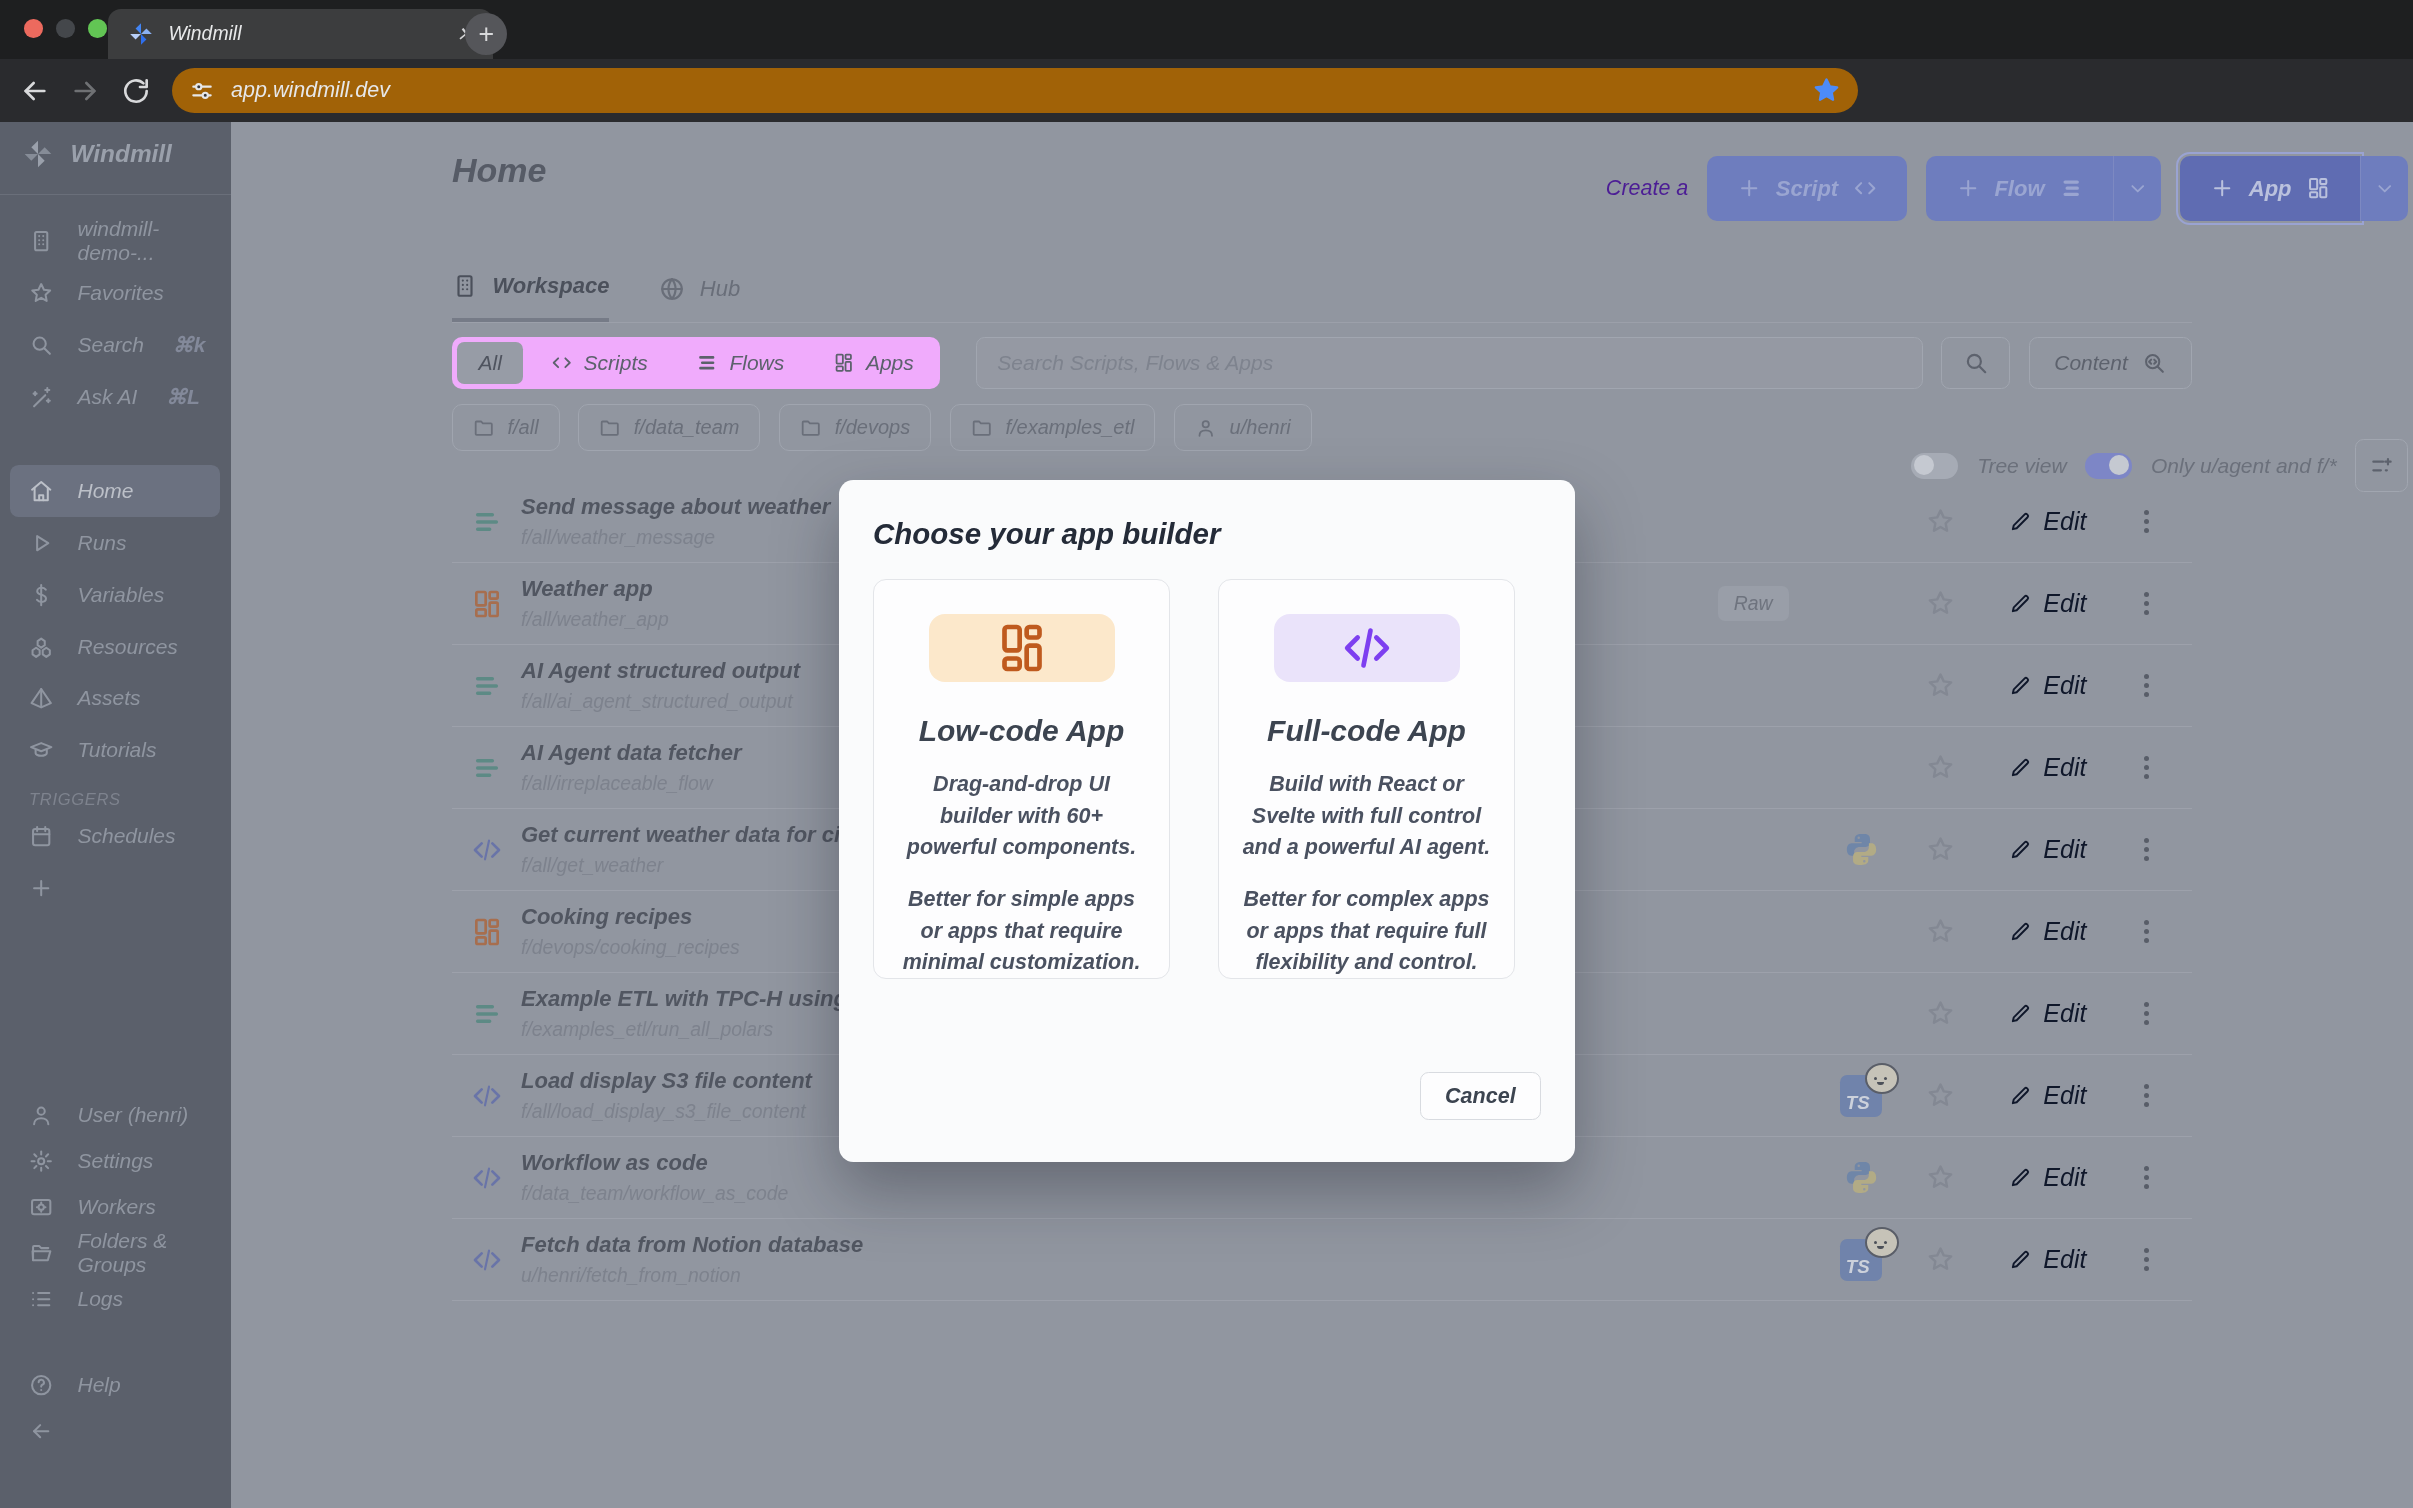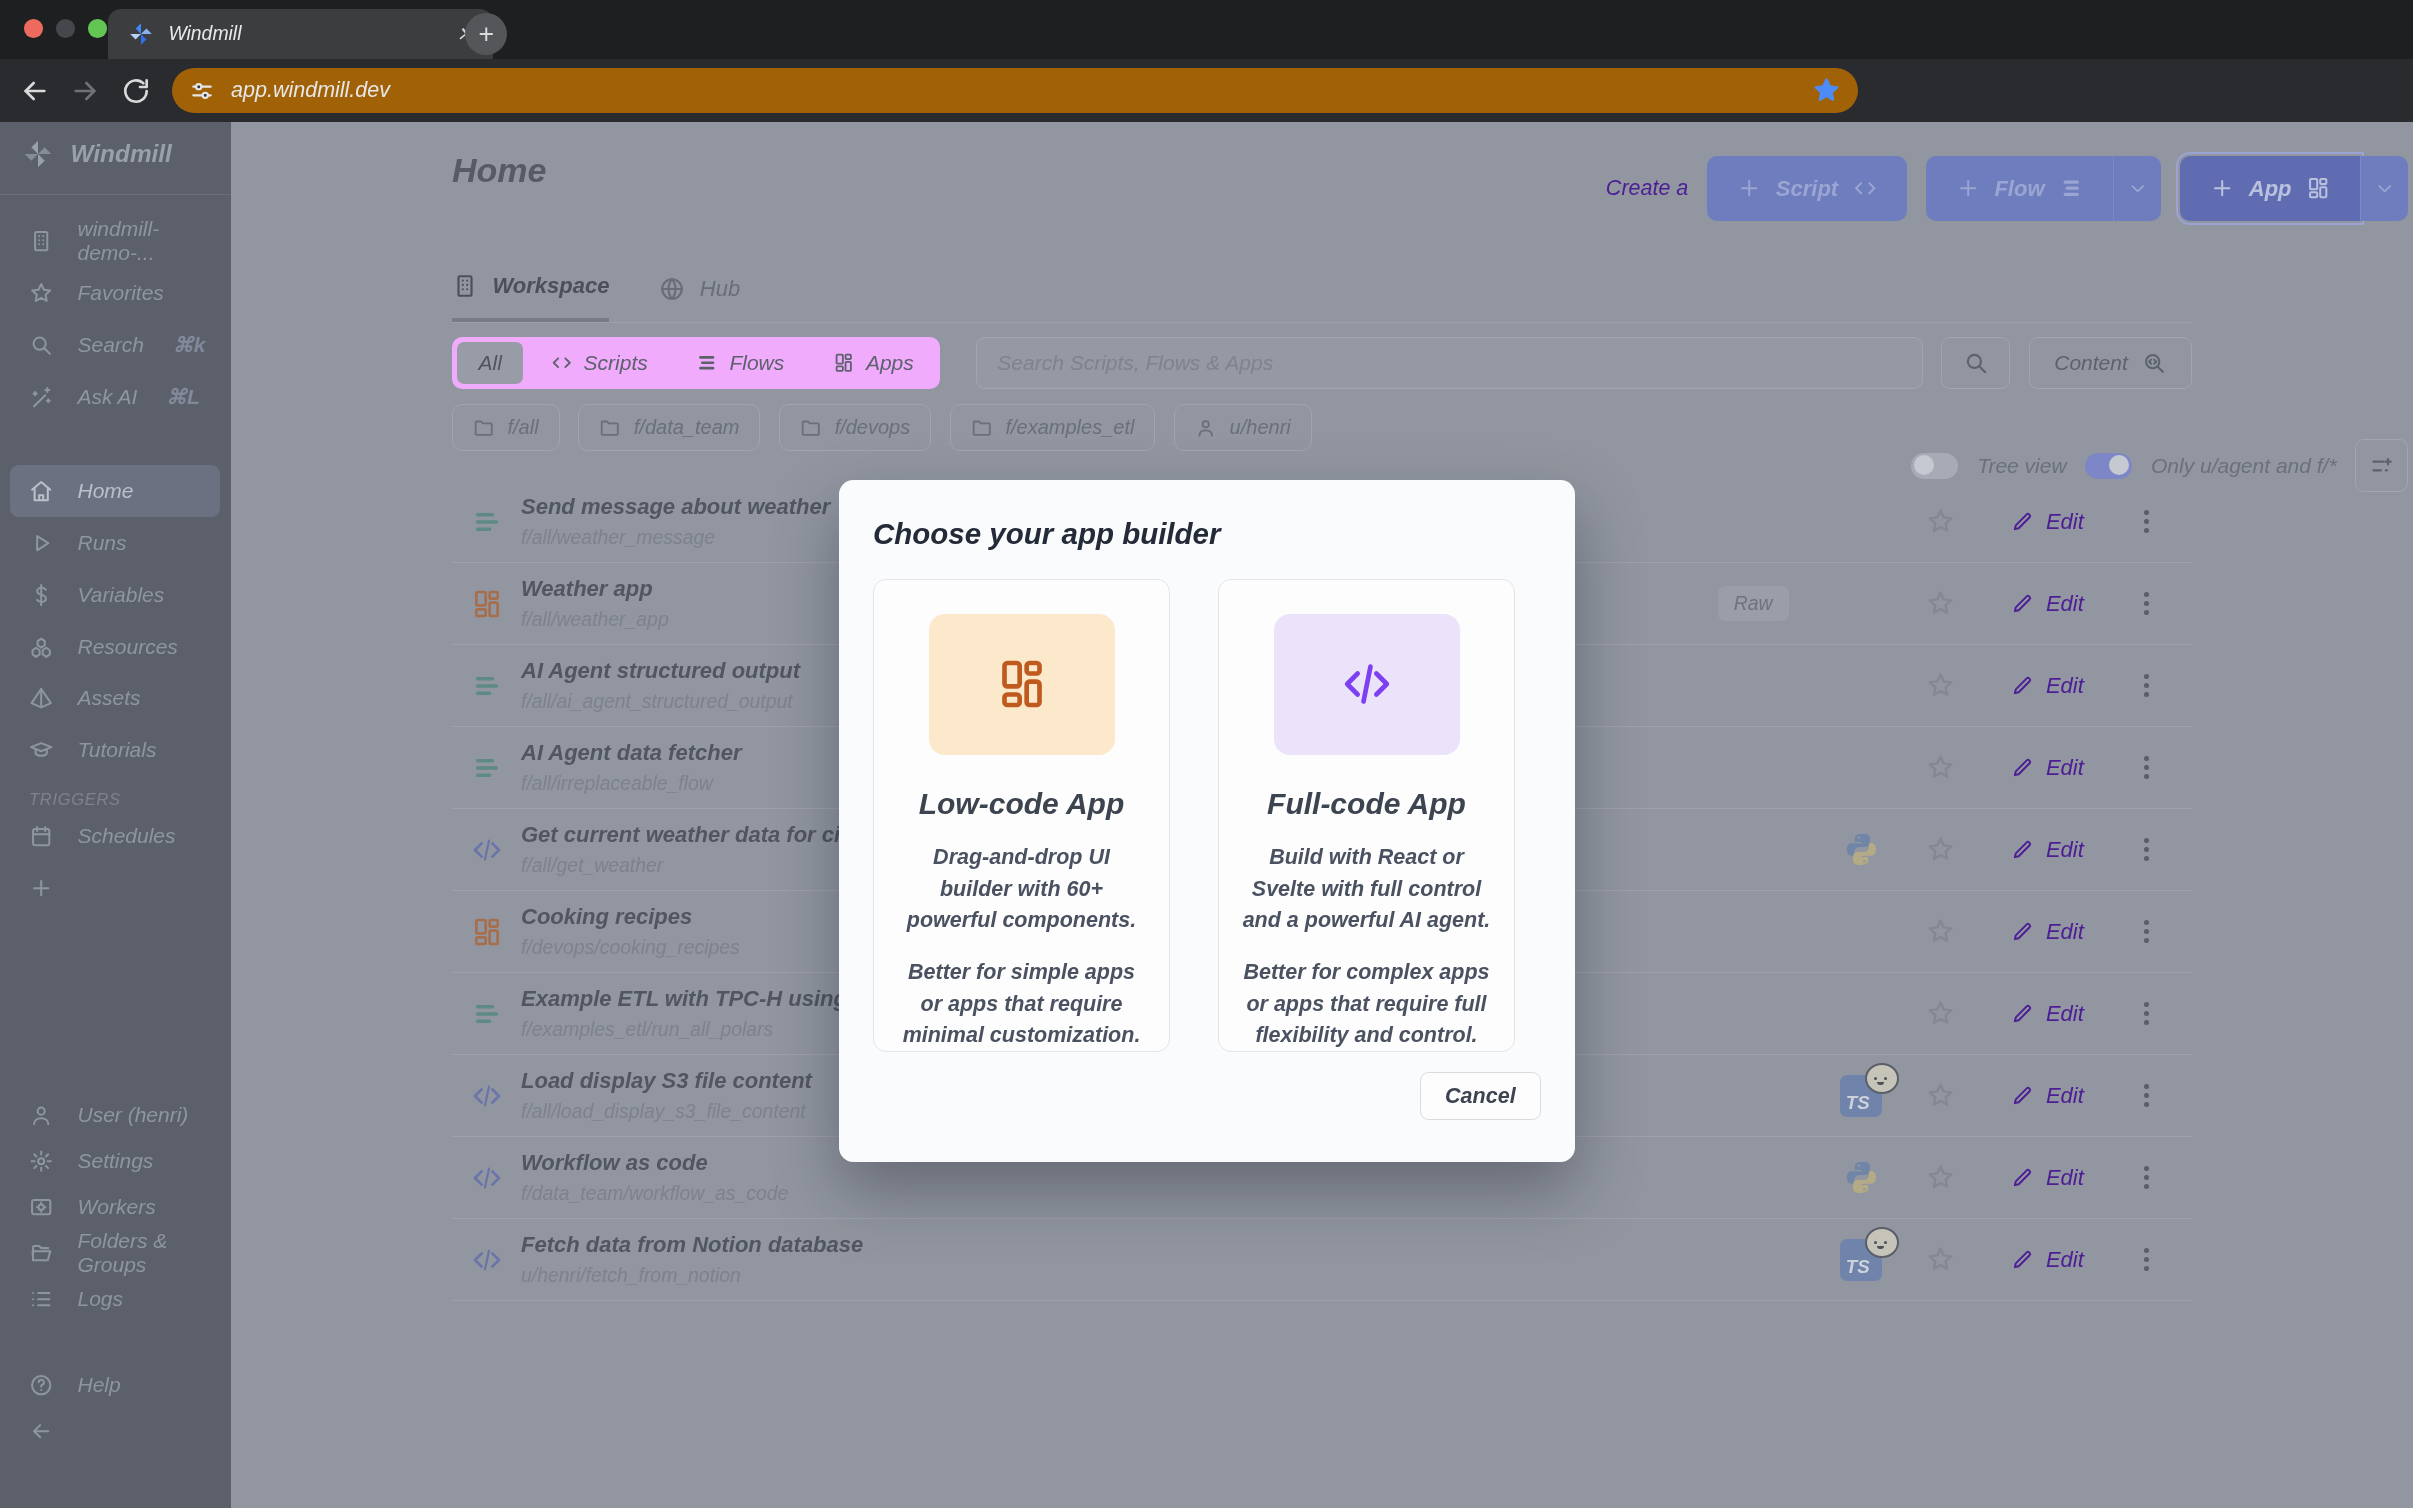--- a/index.html
+++ b/index.html
@@ -106,38 +106,38 @@
   .type-ic .ic{width:32px;height:32px;}
   .flow-c{color:#5d8a85;}.app-c{color:#a76e4e;}.script-c{color:#6974a8;}
   .row-text{flex:1;min-width:0;}
   .row-title{font-size:22px;font-weight:700;color:#515661;white-space:nowrap;}
   .row-path{font-size:19.4px;color:#7d828d;margin-top:5.7px;}
   .badge-raw{background:#999ea8;border-radius:7.2px;padding:5.7px 16px;font-size:19.4px;color:#6e737e;margin-right:33px;}
   .r-lang{width:79px;display:flex;justify-content:center;position:relative;}
   .r-star{width:79px;display:flex;justify-content:center;color:#83889e;color:#838893;}
   .r-star .ic{width:29px;height:29px;}
   .r-edit{width:136px;display:flex;align-items:center;gap:11.5px;justify-content:center;
-    color:#4c1d95;font-size:22px;}
+    color:#0f172a;font-size:25px;}
   .r-edit .ic{width:23px;height:23px;}
   .r-kebab{width:62px;display:flex;justify-content:center;}
   .r-kebab .kebab-dots i{background:#585d68;width:5px;height:5px;}
   .tsbox{width:42px;height:42px;border-radius:7.2px;background:#7083ab;color:#ccd1db;
     display:flex;align-items:flex-end;justify-content:flex-start;font-weight:700;font-size:18.7px;
     padding:0 0 2.9px 5.7px;box-sizing:border-box;}
   .bun{position:absolute;top:-11.5px;right:1.4px;width:30px;height:27px;border-radius:50%;
     background:#c6c3b8;border:2.2px solid #5a5e68;}
   .bun:before{content:"";position:absolute;left:6.5px;top:11.5px;width:3.6px;height:3.6px;border-radius:50%;background:#4c5058;
     box-shadow:10px 0 0 #4c5058;}
   .bun:after{content:"";position:absolute;left:9.3px;top:16.5px;width:7.2px;height:3.6px;border-radius:0 0 5.7px 5.7px;background:#4c5058;}
 
   
   .modal{position:absolute;left:839px;top:358px;width:736px;height:682px;background:#fafbfc;
     border-radius:14.4px;box-shadow:0 29px 65px rgba(20,24,34,.35);}
   .modal-title{position:absolute;left:34px;top:37px;font-size:29.5px;font-weight:700;color:#242b38;}
-  .card{position:absolute;top:99px;width:297px;height:473px;background:#fdfdfe;
+  .card{position:absolute;top:99px;width:297px;height:400px;background:#fdfdfe;
     border:1.4px solid #e3e5e9;border-radius:13px;box-sizing:border-box;display:flex;
     flex-direction:column;align-items:center;}
   .card.low{left:34px;}
   .card.full{left:379px;}
   .tile{margin-top:34px;width:186px;height:187px;border-radius:16px;display:flex;
     align-items:center;justify-content:center;}
   .tile.peach{background:#fce8cb;color:#bf5a1e;}
   .tile.lav{background:#eae3fa;color:#7d3ff0;}
   .tile .ic{width:56px;height:56px;stroke-width:2;}
   .card-head{margin-top:32px;font-size:30px;font-weight:700;color:#3c4450;}

